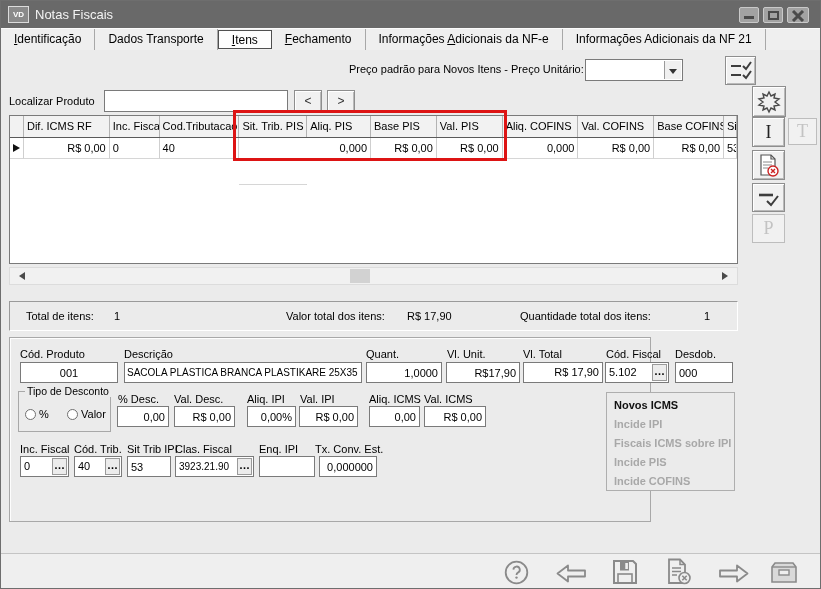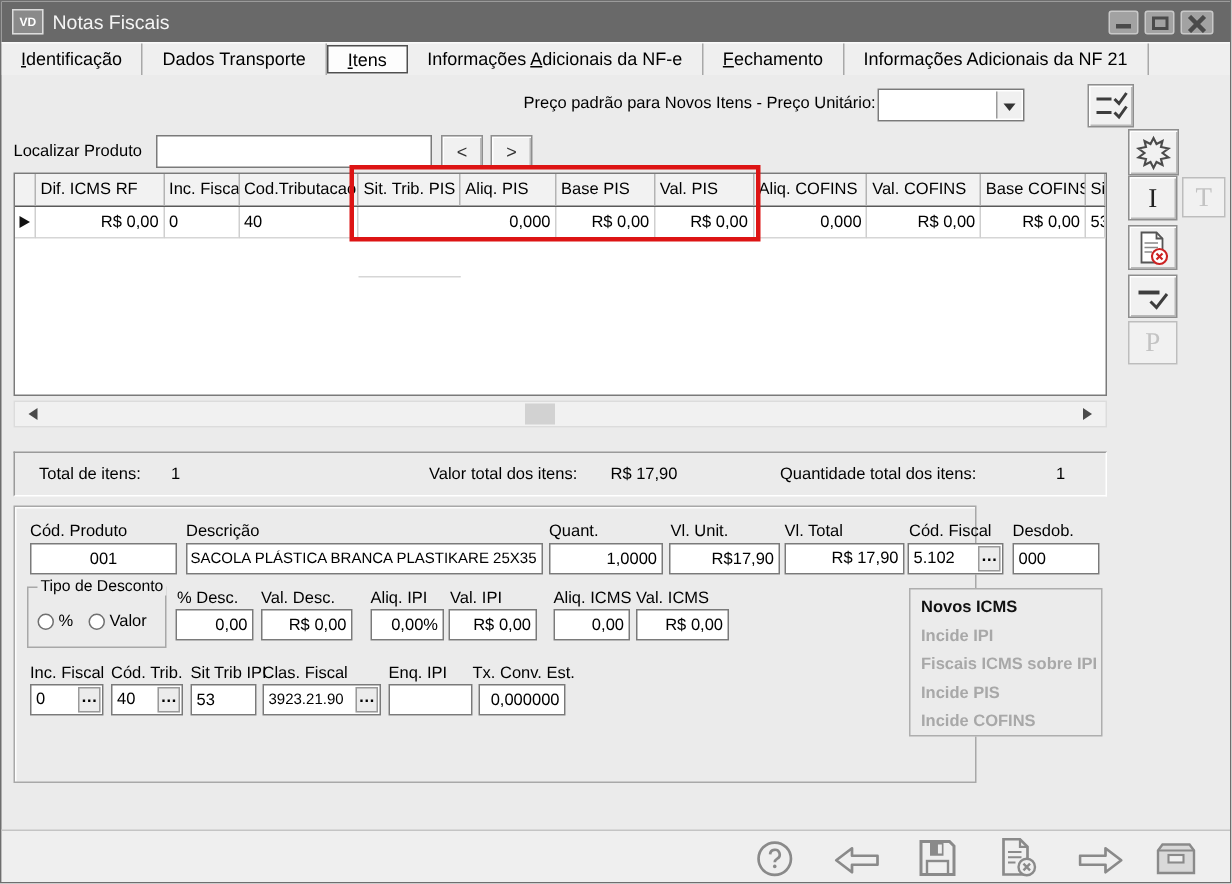--- a/index.html
+++ b/index.html
@@ -95,22 +95,22 @@
       <svg width="14" height="12" viewBox="0 0 14 12">
         <path d="M2 1 L12 11 M12 1 L2 11" stroke="#4a4a4a" stroke-width="3"></path>
       </svg>
     </div>
   </div>
 
   <div class="tabbar">
     <div class="tab"><span></span><span class="accel">I</span><span>dentificação</span></div>
     <div class="tab"><span>Dados Transporte</span><span class="accel"></span><span></span></div>
     <div class="tab selected"><span></span><span class="accel">I</span><span>tens</span></div>
+    <div class="tab"><span></span><span class="accel">F</span><span>echamento</span></div>
     <div class="tab"><span>Informações </span><span class="accel">A</span><span>dicionais da NF-e</span></div>
-    <div class="tab"><span></span><span class="accel">F</span><span>echamento</span></div>
     <div class="tab"><span>Informações Adicionais da NF 21</span><span class="accel"></span><span></span></div>
   </div>
 
   <span class="lbl" style="left:348px; top:62px;">Preço padrão para Novos Itens - Preço Unitário:</span>
   <div class="combo" style="left:584px; top:58px; width:98px; height:22px;">
     <span style="position:absolute; left:4px; top:2px;"></span>
     <span class="drop"></span>
   </div>
   <div class="pushbtn" style="left:724px; top:55px; width:31px; height:29px;">
     <svg width="22" height="20" viewBox="0 0 22 20" style="margin-top:4px;">
@@ -215,21 +215,21 @@
       <span class="ellipsis">…</span>
     </div>
     <input class="field" style="left: 665px; top: 24px; width: 58px;" value="000">
 
     <div class="groupbox">
       <span class="legend">Tipo de Desconto</span>
       <span class="radio" style="left:6px;">
           <span class="dot"></span>
           <span>%</span>
         </span>
-      <span class="radio" style="left:40px;">
+      <span class="radio" style="left:48px;">
           <span class="dot"></span>
           <span>Valor</span>
         </span>
     </div>
     <span class="lbl" style="left:108px; top:55px;">% Desc.</span>
     <span class="lbl" style="left:164px; top:55px;">Val. Desc.</span>
     <span class="lbl" style="left:237px; top:55px;">Aliq. IPI</span>
     <span class="lbl" style="left:290px; top:55px;">Val. IPI</span>
     <span class="lbl" style="left:359px; top:55px;">Aliq. ICMS</span>
     <span class="lbl" style="left:414px; top:55px;">Val. ICMS</span>

